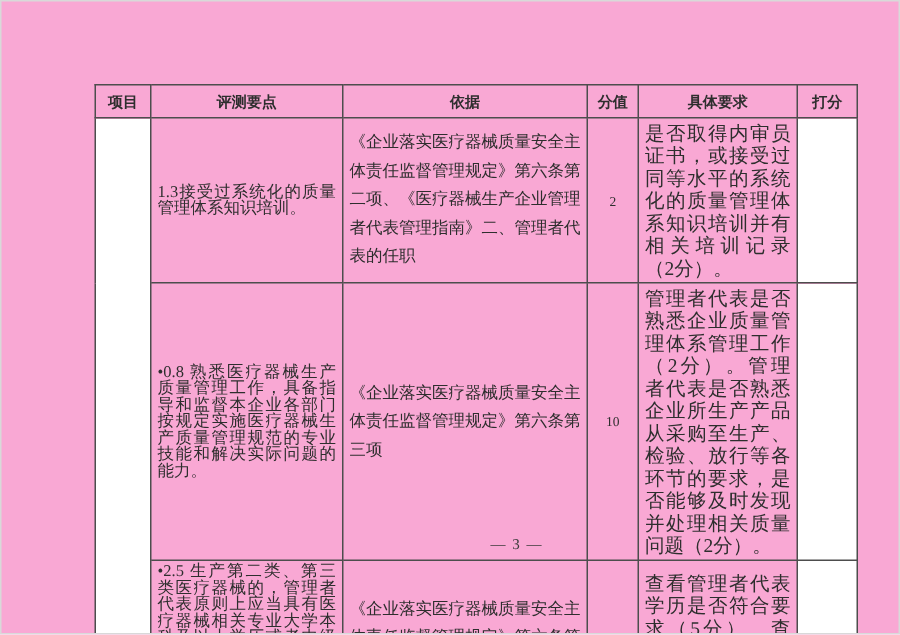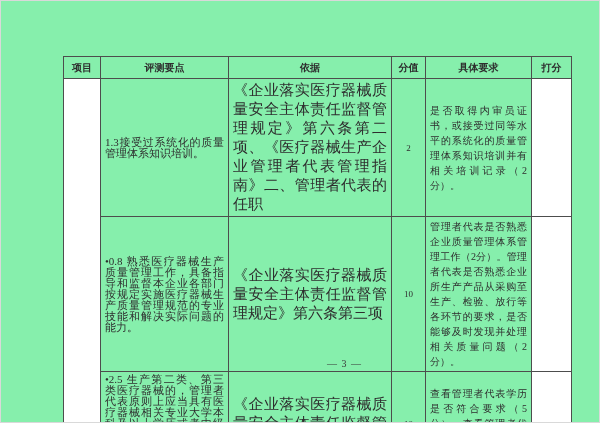--- a/index.html
+++ b/index.html
@@ -1,20 +1,20 @@
 <!DOCTYPE html>
 <html><head>
 <meta charset="utf-8">
 <style>
   html, body { margin: 0; padding: 0; background: #fff; }
   .page {
     position: relative;
     width: 598px;
     height: 421px;
-    background: #86efac;
+    background: #f9a8d4;
     border: 1px solid #d9d9d9;
     font-family: "Liberation Serif", "DejaVu Serif", serif;
     color: #2e2e2e;
     overflow: hidden;
   }
   table.assessment {
     position: absolute;
     left: 62px;
     top: 55px;
     width: 508px;
@@ -39,31 +39,31 @@
   tr.row2 { height: 115px; }
   tr.row3 { height: 72px; }
   td.item-cell { background: #ffffff; }
   td.req {
     font-size: 11px;
     line-height: 11px;
     text-align: justify;
     padding: 3px 5px;
   }
   td.basis {
-    font-size: 15px;
+    font-size: 11px;
     line-height: 19px;
     text-align: justify;
     padding: 3px 6px;
   }
   td.score {
     font-size: 9px;
     text-align: center;
   }
   td.points {
-    font-size: 10px;
+    font-size: 13px;
     line-height: 15px;
     text-align: justify;
     padding: 3px 5px;
     margin-top: 18px;
   }
   td.grading { background: #ffffff; }
   .footer {
     position: absolute;
     left: 326px;
     top: 357px;

